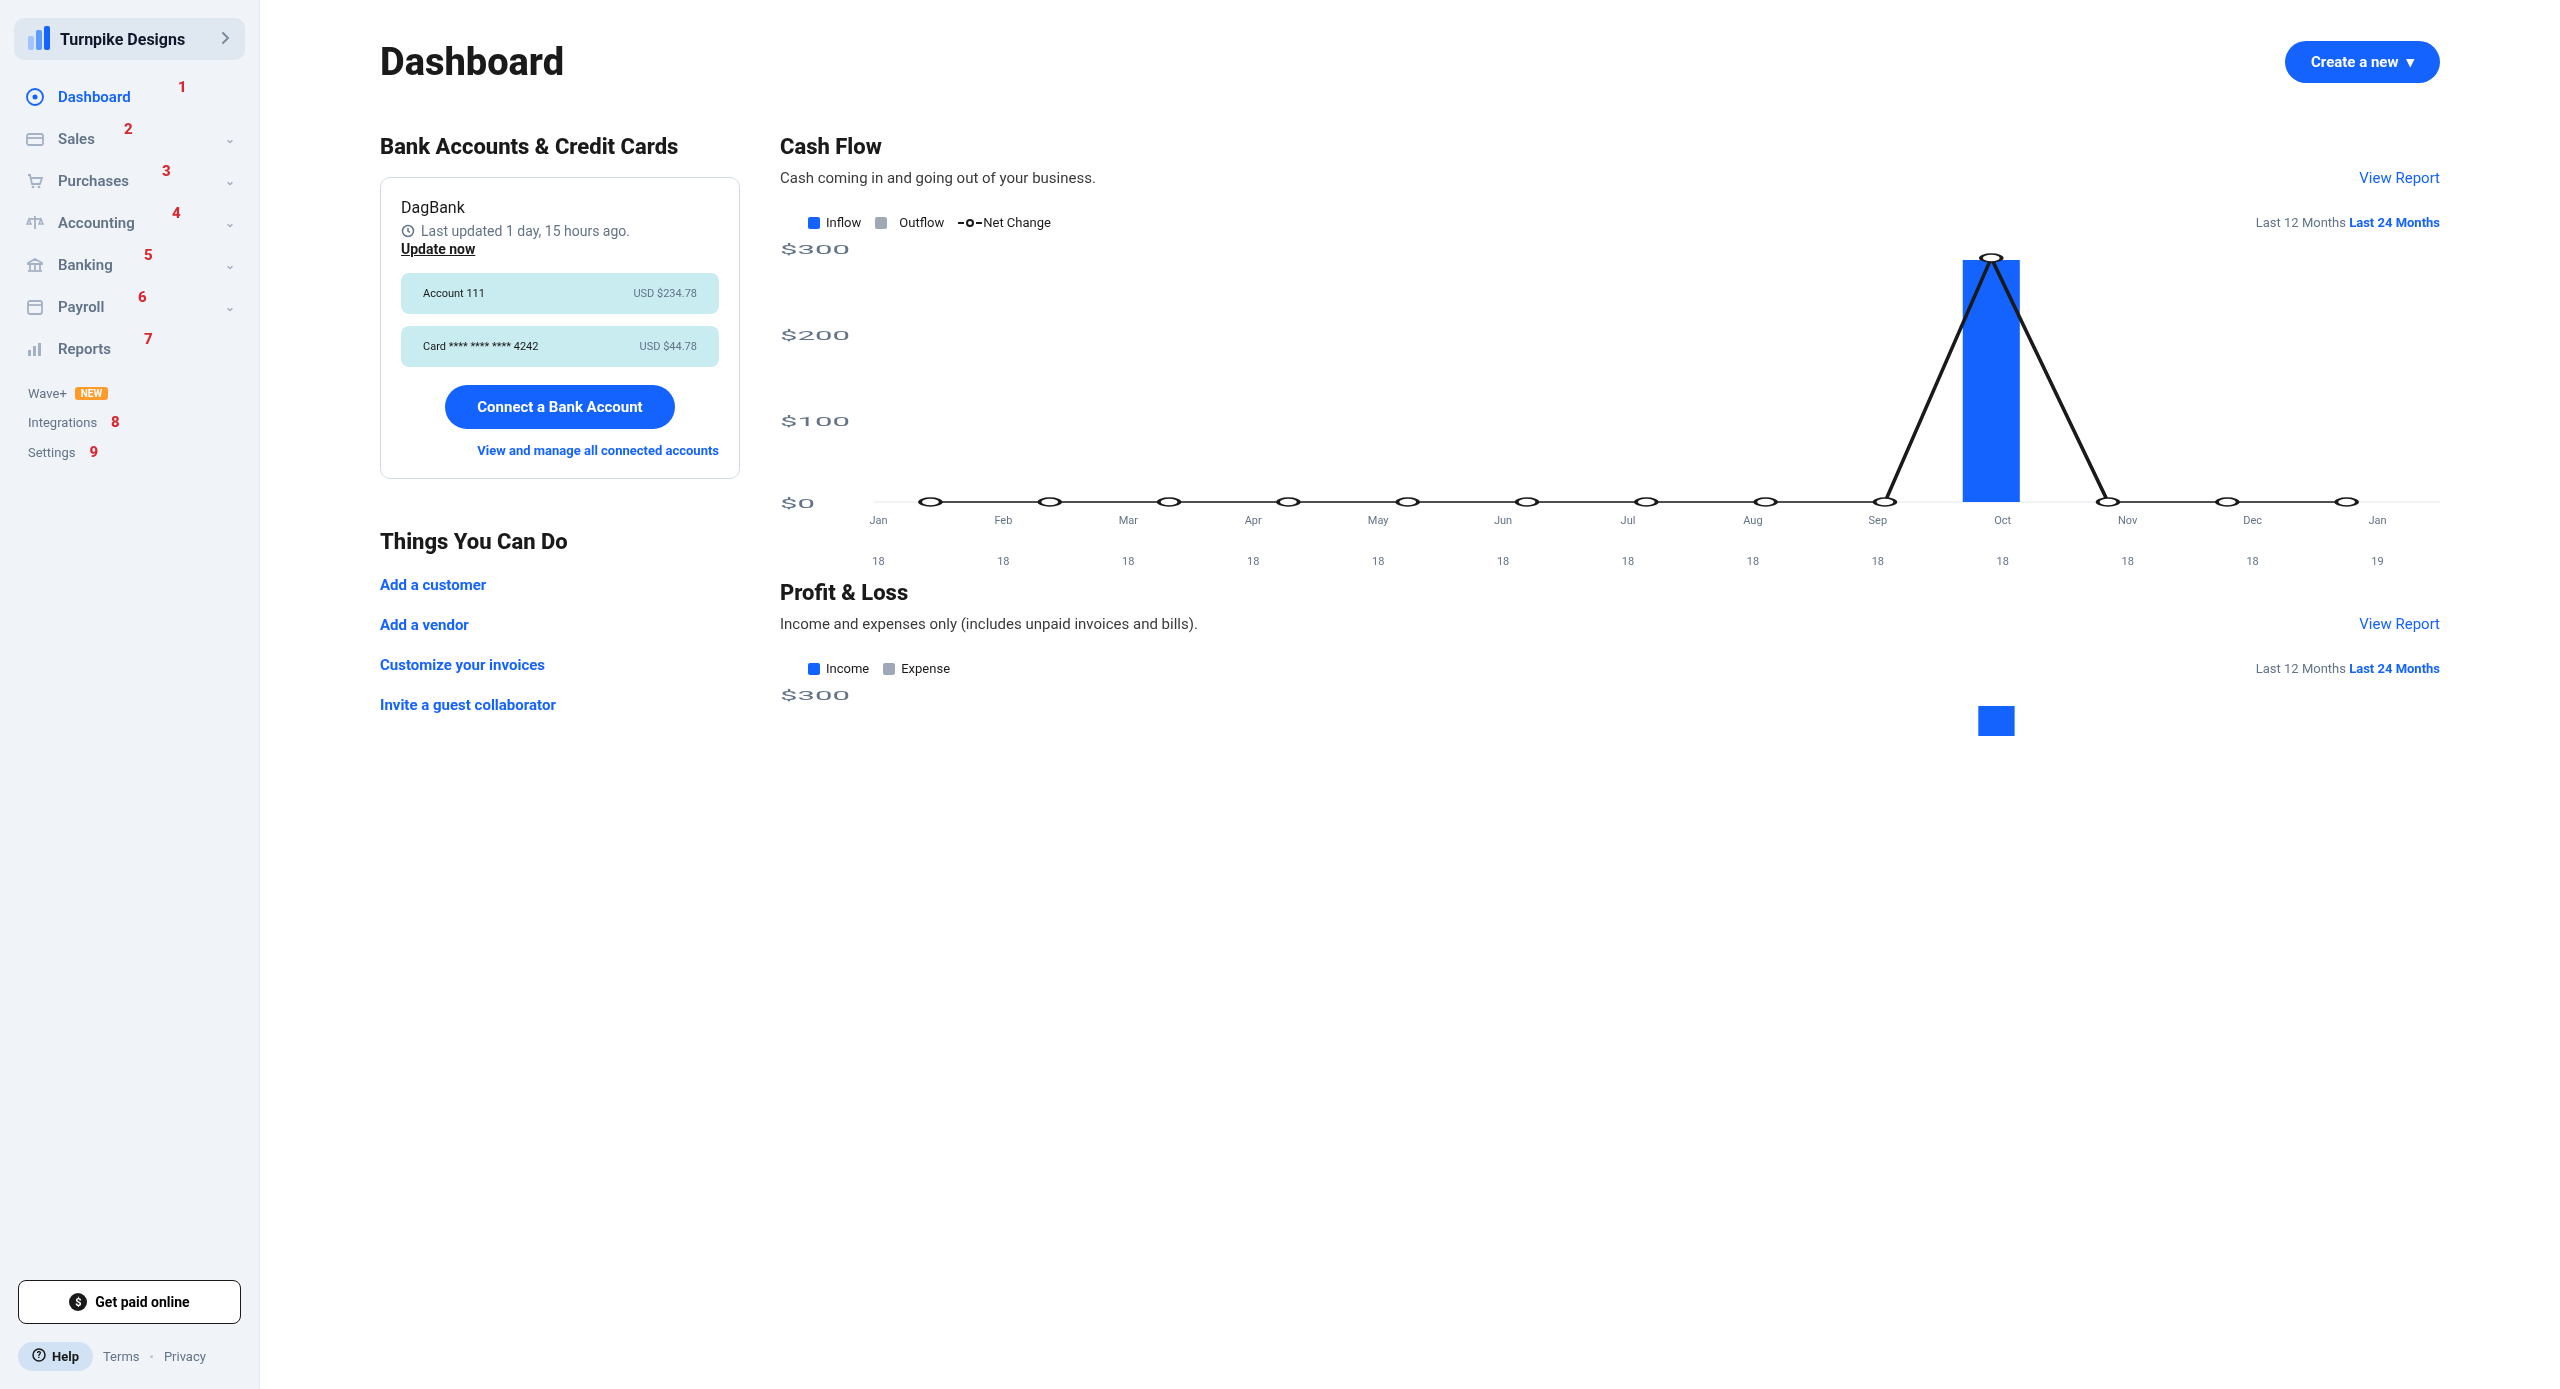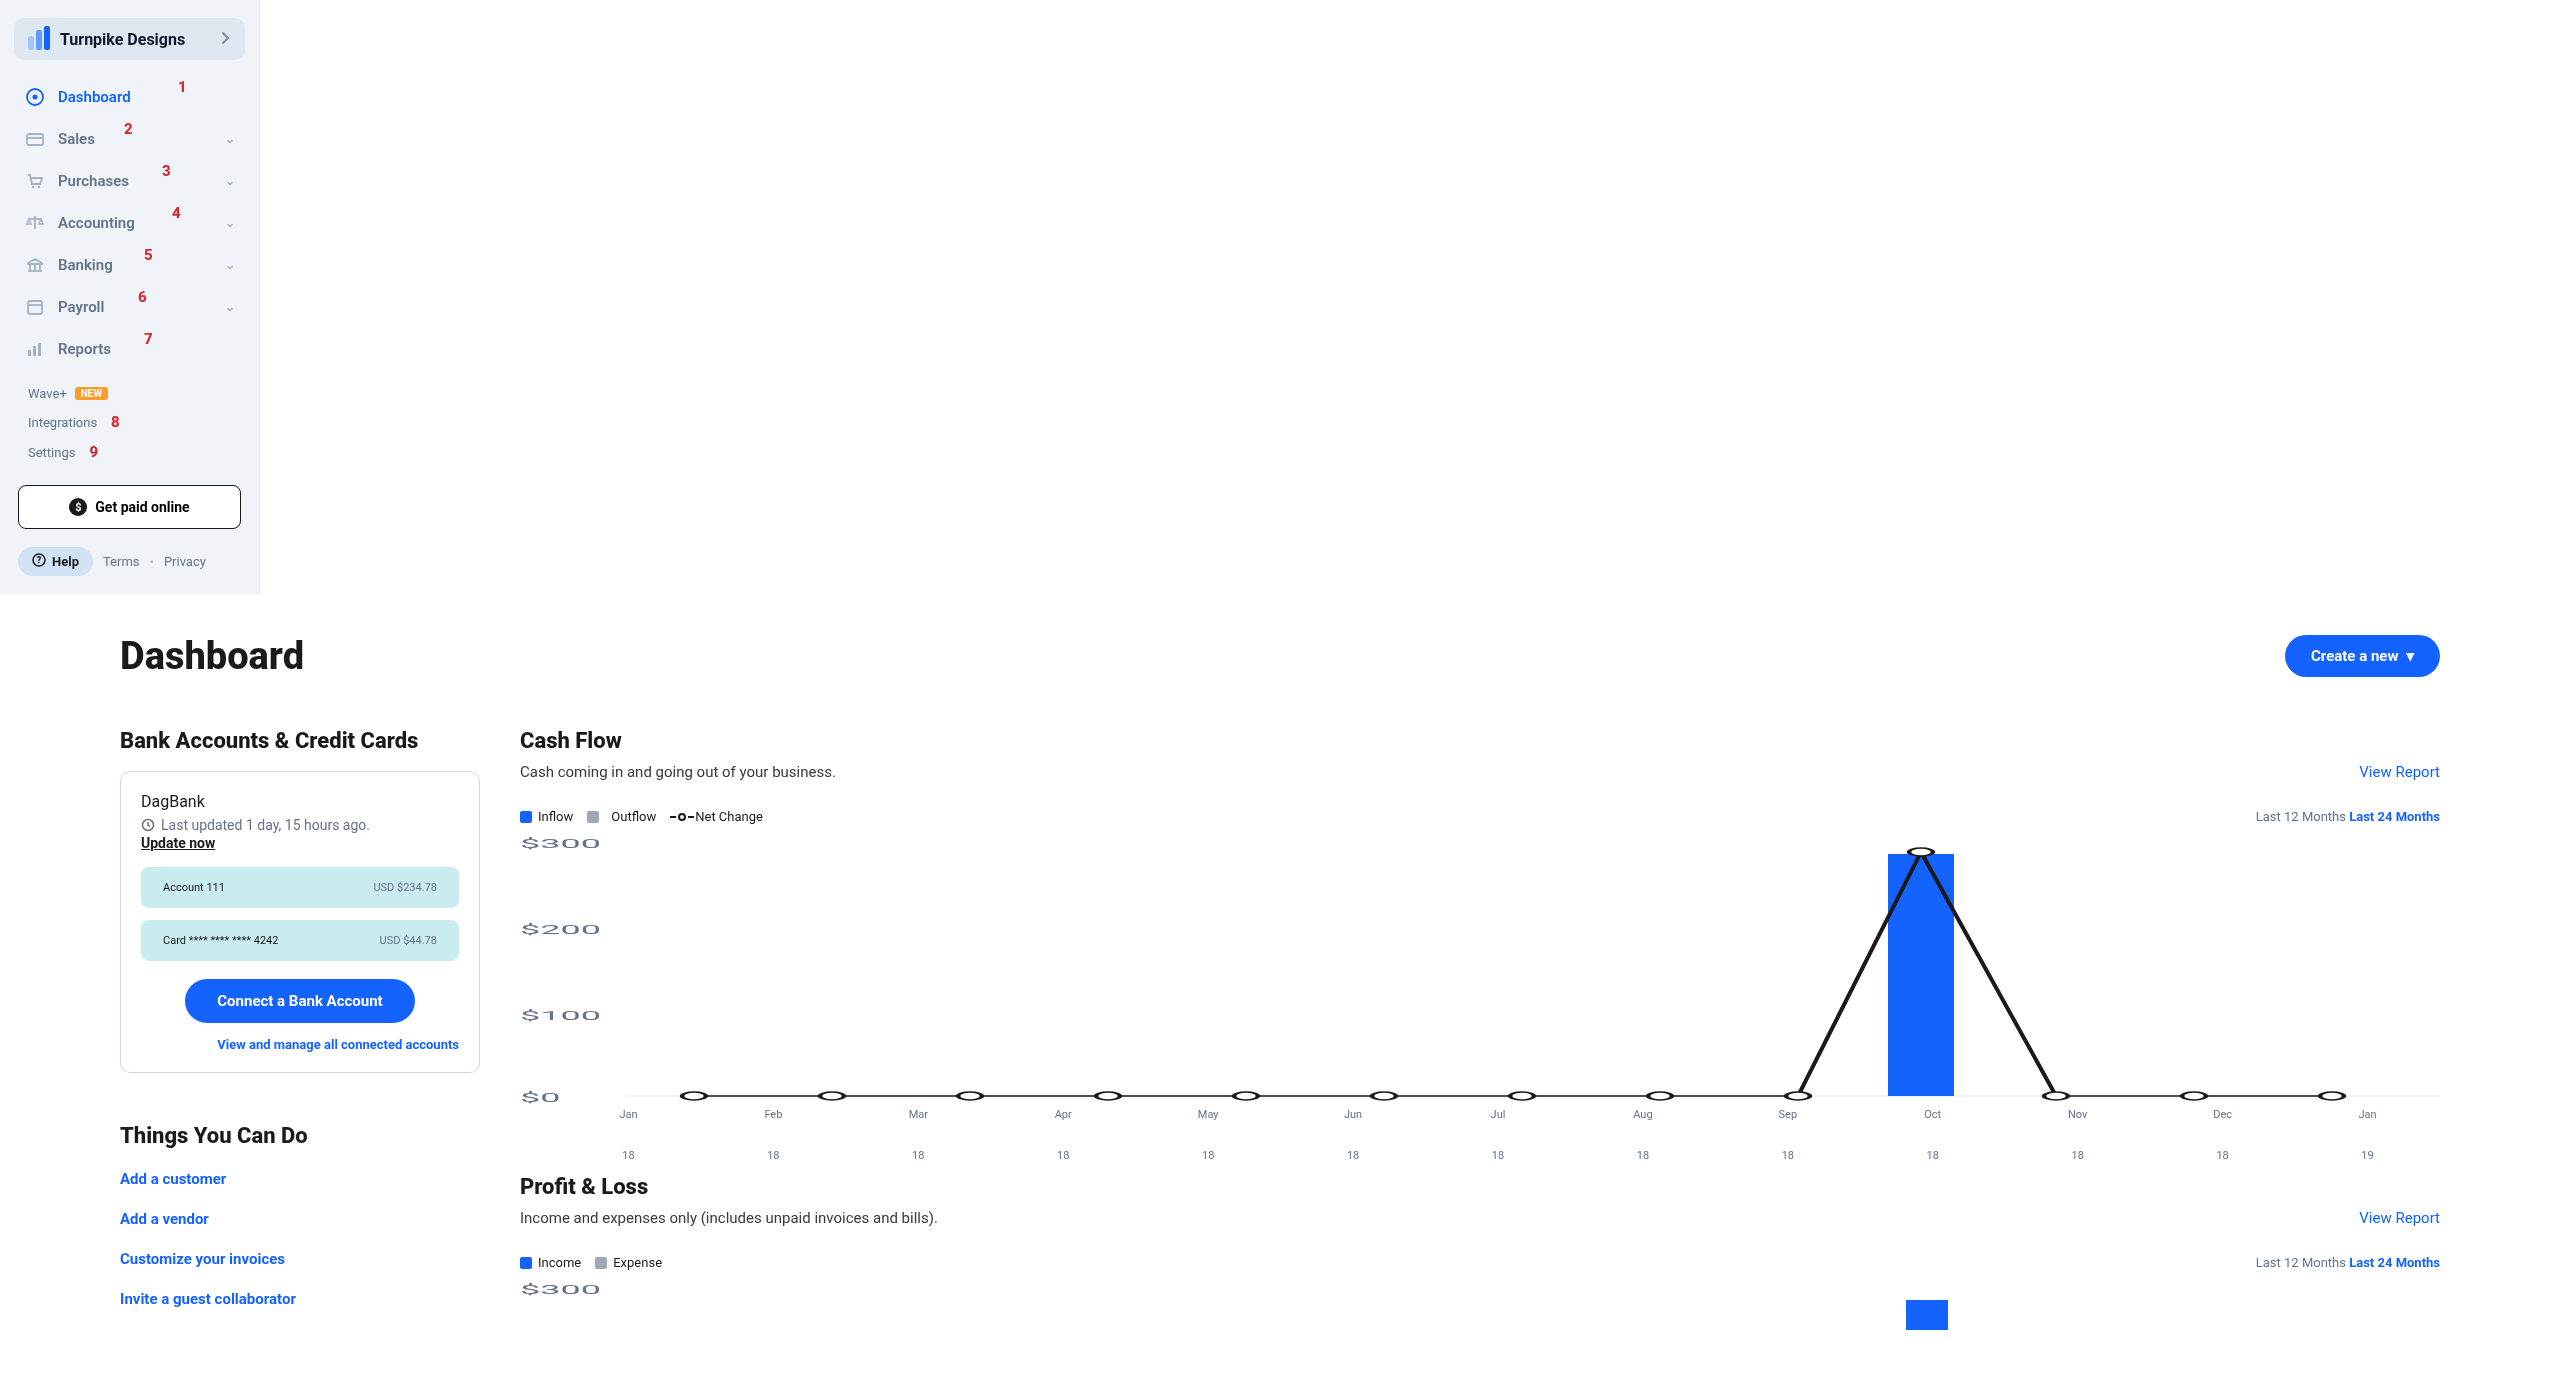--- a/index.html
+++ b/index.html
@@ -1,17 +1,17 @@
 <!DOCTYPE html>
 <html><head>
 <meta charset="utf-8">
 <style>
 * { margin: 0; padding: 0; box-sizing: border-box; font-family: -apple-system, BlinkMacSystemFont, 'Segoe UI', Roboto, Arial, sans-serif; }
 body { background: #ffffff; color: #1a1a1a; }
-.app { display: flex; width: 100%; height: 100vh; flex-direction: column; }
+.app { display: flex; width: 100%; height: 100vh; }
 
 
 .sidebar { width: 260px; min-width: 260px; background: #f0f4f9; display: flex; flex-direction: column; border-right: 1px solid #e1e8f0; padding-top: 18px; }
 .company-selector { margin: 0 14px 16px 14px; background: #dfe7f0; border-radius: 10px; padding: 10px 14px; display: flex; align-items: center; gap: 10px; cursor: pointer; }
 .company-selector .logo { font-size: 22px; }
 .logo-bars { display: flex; align-items: flex-end; gap: 2px; height: 22px; }
 .logo-bars span { width: 6px; border-radius: 2px; display: inline-block; }
 .logo-bars span:nth-child(1) { height: 14px; background: #a1c4ff; }
 .logo-bars span:nth-child(2) { height: 20px; background: #5c9bff; }
 .logo-bars span:nth-child(3) { height: 24px; background: #1463ff; }
@@ -63,21 +63,21 @@
 
 .connect-btn { background: #1463ff; color: #fff; border: none; border-radius: 28px; padding: 13px 32px; font-weight: 700; font-size: 15px; display: block; margin: 18px auto 14px auto; cursor: pointer; }
 .view-accounts { text-align: right; color: #1463ff; font-weight: 700; font-size: 13px; cursor: pointer; }
 
 .things-section { margin-top: 50px; }
 .things-link { display: block; color: #1463ff; font-weight: 700; font-size: 15px; margin-top: 22px; cursor: pointer; }
 
 .chart-header-row { display: flex; justify-content: space-between; align-items: baseline; }
 .view-report-link { color: #1463ff; font-weight: 400; font-size: 15px; cursor: pointer; }
 
-.legend-row { display: flex; justify-content: space-between; align-items: center; font-size: 13px; margin-top: 14px; margin-bottom: 10px; }
+.legend-row { display: flex; justify-content: space-between; align-items: center; font-size: 13px; margin-top: 14px; margin-bottom: 10px; margin-left: 28px; }
 .legend-left { display: flex; align-items: center; gap: 14px; }
 .swatch { width: 12px; height: 12px; display: inline-block; border-radius: 2px; }
 .swatch.blue { background: #1463ff; }
 .swatch.grey { background: #9fa8b6; }
 .net-marker { display: inline-flex; align-items: center; gap: 2px; }
 .net-circle { width: 8px; height: 8px; border: 2px solid #1a1a1a; border-radius: 50%; background: #fff; display: inline-block; }
 .net-line { width: 6px; height: 2px; background: #1a1a1a; display: inline-block; }
 .timefilter { font-size: 13px; }
 .timefilter .inactive { color: #637389; }
 .timefilter .active { color: #1463ff; font-weight: 700; cursor: pointer; }

